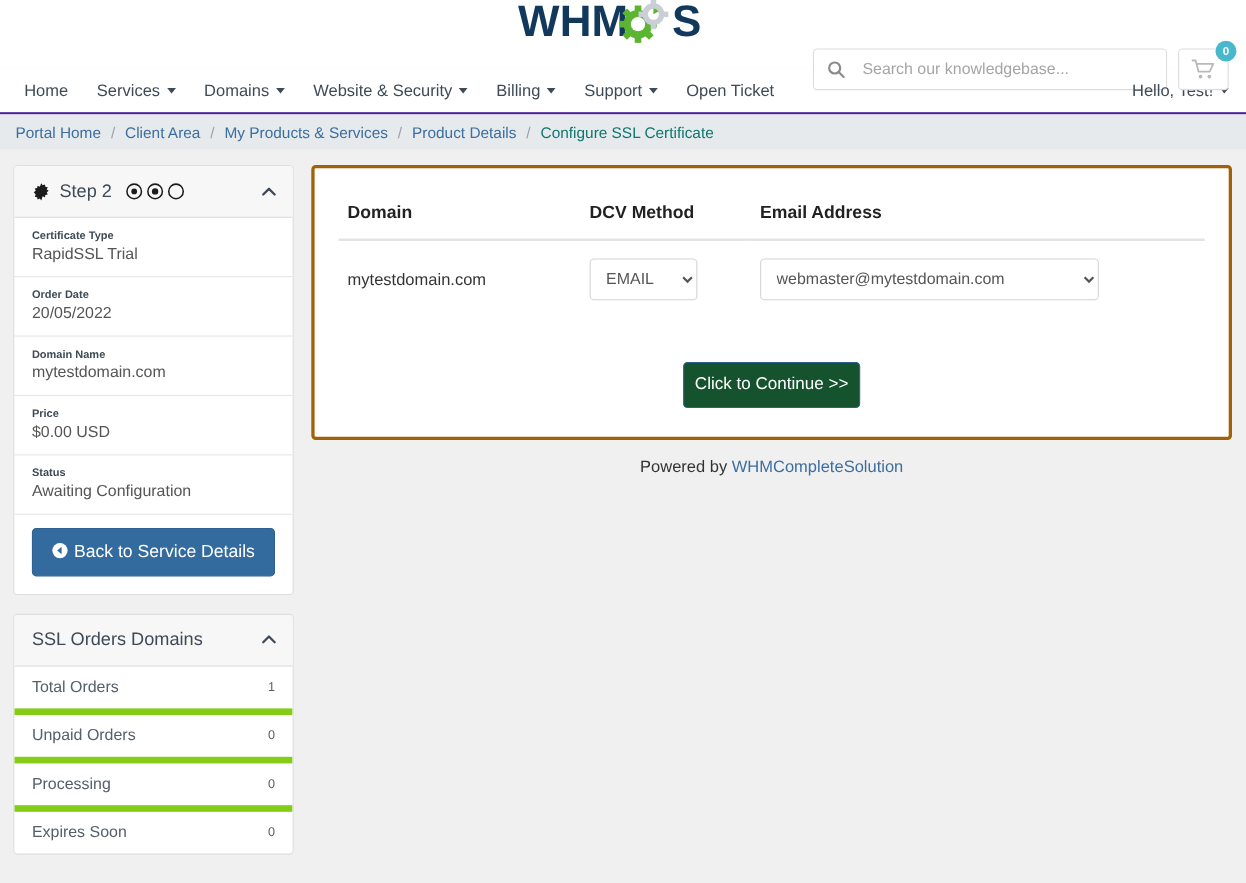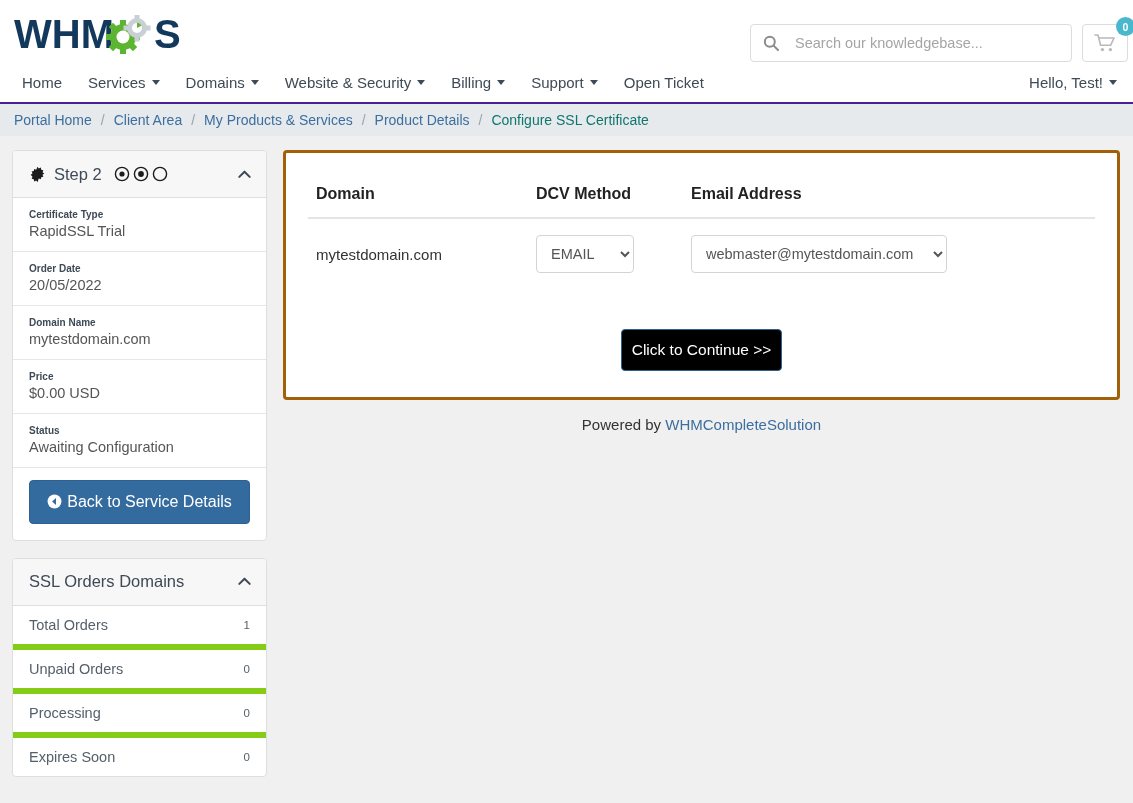--- a/index.html
+++ b/index.html
@@ -12,22 +12,23 @@
     font-size: 14px;
     color: #333;
     overflow: hidden;
   }
 
   
   .top-header {
     background: #ffffff;
     height: 62px;
     display: flex;
-    align-items: flex-end;
-    padding: 0 5px 0 14px;
+    align-items: center;
+    padding: 0 16px 0 14px;
+    flex-direction: column;
   }
   .logo {
     display: flex;
     align-items: center;
     height: 50px;
     user-select: none;
   }
   .logo svg { display: block; }
 
   .header-right {
@@ -241,25 +242,25 @@
     color: #555;
     border: 1px solid #d4d4d4;
     border-radius: 4px;
     background: #fff;
     padding: 8px 8px 8px 10px;
     height: 38px;
     outline: none;
     cursor: pointer;
   }
   select.sel-dcv { width: 98px; }
-  select.sel-email { width: 256px; }
+  select.sel-email { width: 308px; }
 
   .continue-wrap { text-align: center; margin-top: 46px; }
   .btn-continue {
-    background: #000000;
+    background: #14532d;
     color: #fff;
     border: 1px solid #2e6191;
     border-radius: 4px;
     font-family: "Liberation Sans", sans-serif;
     font-size: 15.5px;
     padding: 11px 10px;
     cursor: pointer;
   }
 
   .powered {

